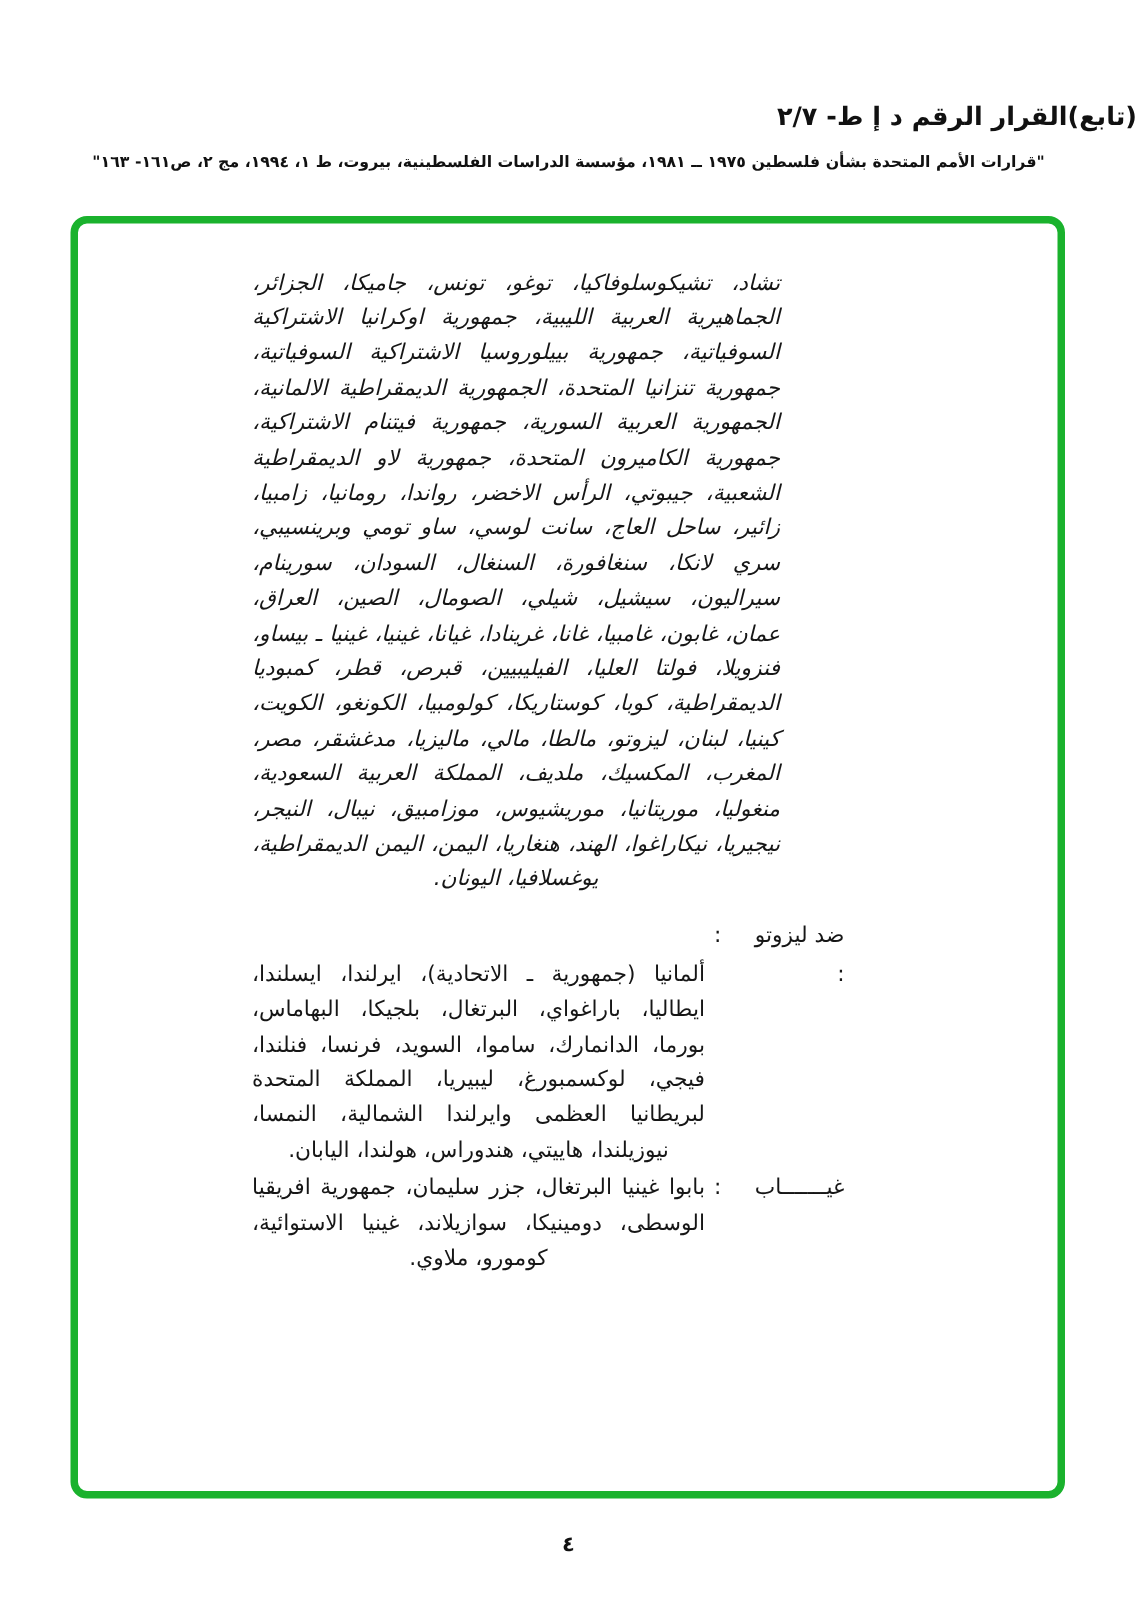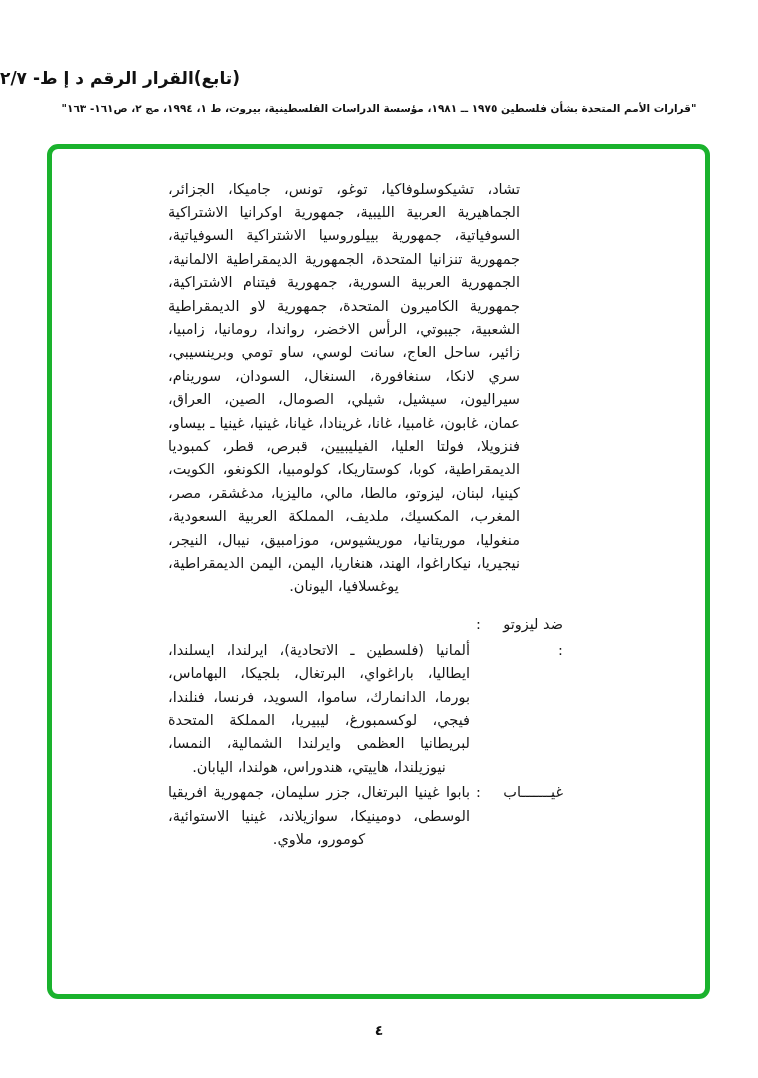--- a/index.html
+++ b/index.html
@@ -7,21 +7,21 @@
     width:758px; height:1078px;
     background:#ffffff;
     font-family:"DejaVu Sans", sans-serif;
     position:relative;
     overflow:hidden;
     color:#161616;
   }
   .page-header { position:absolute; top:0; left:0; width:758px; }
   .doc-title {
     position:absolute; top:68px; left:0; width:758px;
-    text-align:left; direction:rtl;
+    text-align:right; direction:rtl;
     font-size:17px; font-weight:bold; color:#111;
     letter-spacing:0.5px;
   }
   .doc-citation {
     position:absolute; top:102px; left:0; width:758px;
     text-align:center; direction:rtl;
     font-size:10.5px; font-weight:bold; color:#111;
   }
   .content-frame {
     position:absolute; left:47px; top:144px;
@@ -32,21 +32,21 @@
     background:#ffffff;
   }
   .voting-block {
     position:absolute; top:163px; right:195px; width:395px;
     direction:rtl;
     font-size:14.5px; line-height:23.4px;
     text-align:justify;
   }
   .p-continued {
     width:352px; margin-right:43px; margin-left:12px;
-    text-align:justify; text-align-last:center;
+    text-align:justify; text-align-last:center;font-style:italic;
   }
   .vote-row { display:flex; margin-top:2px; }
   .vote-label {
     flex:0 0 93px; width:93px;
     display:flex; justify-content:space-between;
     padding-left:6px; box-sizing:border-box;
     white-space:nowrap;
   }
   .vote-label span { white-space:nowrap; }
   .vote-text {
@@ -76,21 +76,21 @@
     <div class="vote-label">
       <span>ضد ليزوتو</span>
       <span>:</span>
     </div>
   </div>
 
   <div class="vote-row">
     <div class="vote-label">
       <span>:</span>
     </div>
-    <div class="vote-text">ألمانيا (فلسطين ـ الاتحادية)، ايرلندا، ايسلندا، ايطاليا، باراغواي، البرتغال، بلجيكا، البهاماس، بورما، الدانمارك، ساموا، السويد، فرنسا، فنلندا، فيجي، لوكسمبورغ، ليبيريا، المملكة المتحدة لبريطانيا العظمى وايرلندا الشمالية، النمسا، نيوزيلندا، هاييتي، هندوراس، هولندا، اليابان.</div>
+    <div class="vote-text">ألمانيا (جمهورية ـ الاتحادية)، ايرلندا، ايسلندا، ايطاليا، باراغواي، البرتغال، بلجيكا، البهاماس، بورما، الدانمارك، ساموا، السويد، فرنسا، فنلندا، فيجي، لوكسمبورغ، ليبيريا، المملكة المتحدة لبريطانيا العظمى وايرلندا الشمالية، النمسا، نيوزيلندا، هاييتي، هندوراس، هولندا، اليابان.</div>
   </div>
 
   <div class="vote-row">
     <div class="vote-label">
       <span>غيـــــــاب</span>
       <span>:</span>
     </div>
     <div class="vote-text">بابوا غينيا البرتغال، جزر سليمان، جمهورية افريقيا الوسطى، دومينيكا، سوازيلاند، غينيا الاستوائية، كومورو، ملاوي.</div>
   </div>
 

